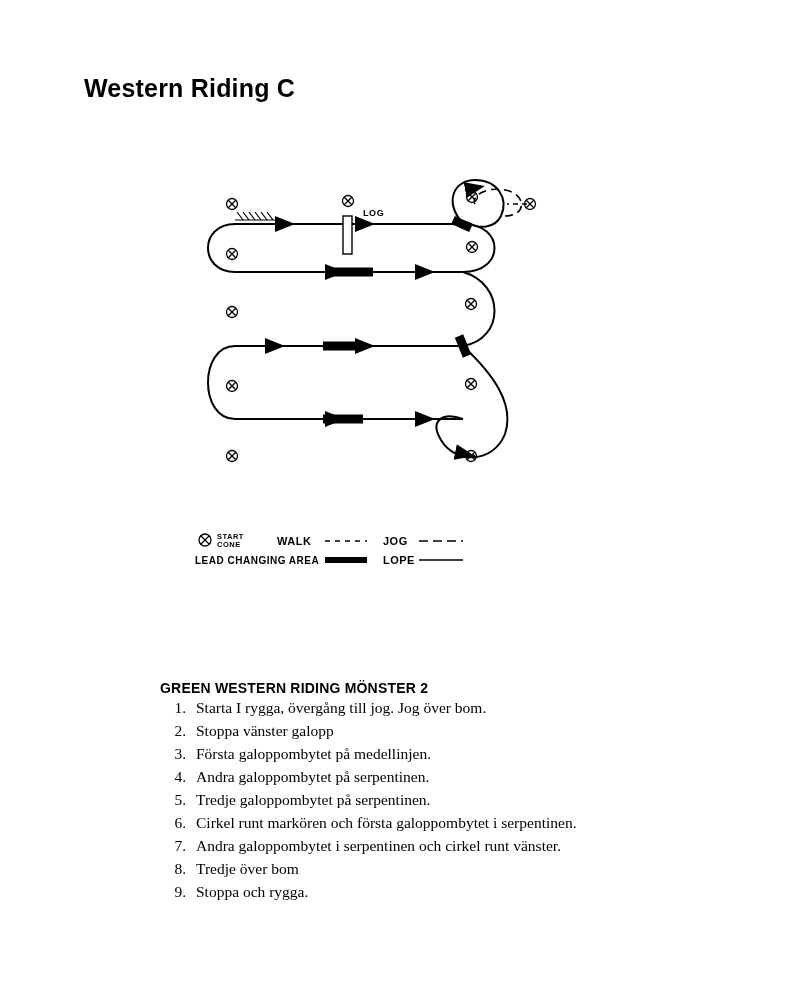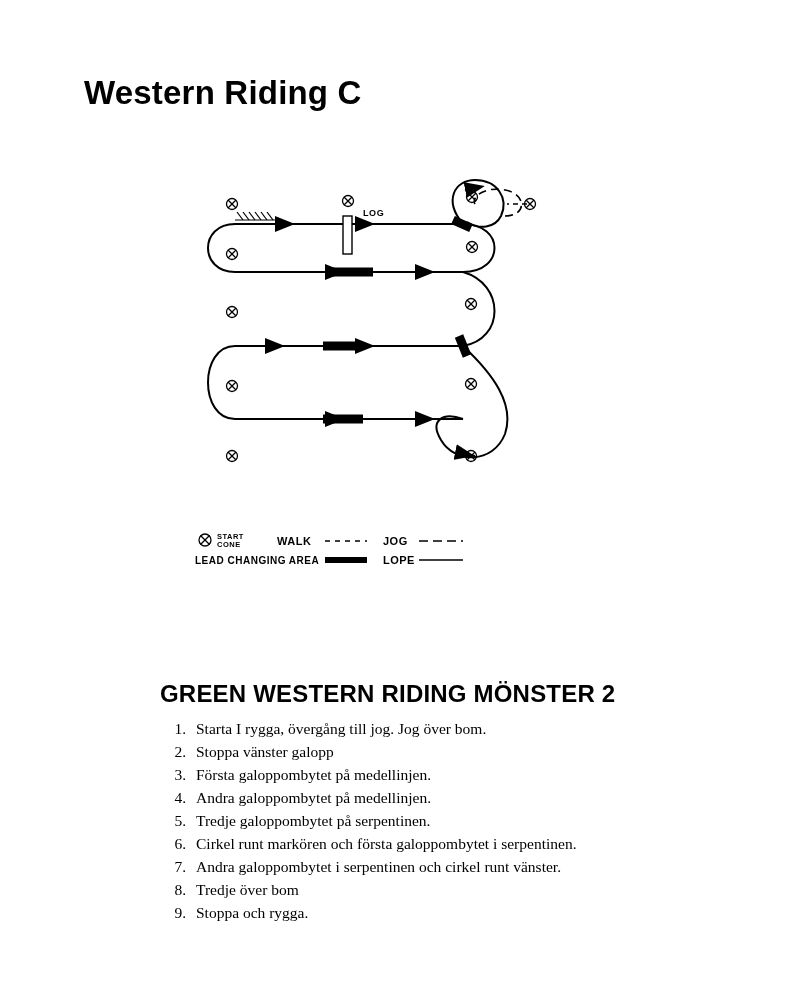--- a/index.html
+++ b/index.html
@@ -19,21 +19,21 @@
     position: absolute;
     top: 0; left: 0;
     width: 800px;
     height: 981px;
     background: #fff;
   }
   .doc-title {
     position: absolute;
     left: 84px;
     top: 74px;
-    font-size: 33px;
+    font-size: 25px;
     font-weight: bold;
     letter-spacing: 0.2px;
     font-family: "Liberation Sans", sans-serif;
   }
   .diagram-wrap {
     position: absolute;
     left: 175px;
     top: 164px;
     width: 400px;
     height: 340px;
@@ -45,24 +45,24 @@
     width: 320px;
     height: 60px;
   }
   .instructions {
     position: absolute;
     left: 160px;
     top: 680px;
     width: 520px;
   }
   .instr-title {
-    font-size: 24px;
-    font-weight: bold;
-    font-family: "Liberation Sans", sans-serif;
-    margin-bottom: 10px;
+    font-size: 14px;
+    font-weight: bold;
+    font-family: "Liberation Sans", sans-serif;
+    margin-bottom: 1px;
     letter-spacing: 0.2px;
   }
   ol.instr-list {
     margin: 0;
     padding: 0;
     list-style: none;
     font-family: "Liberation Serif", serif;
     font-size: 15.5px;
     line-height: 1.42;
   }
@@ -262,21 +262,21 @@
       <line x1="224" y1="32" x2="268" y2="32" stroke="#000" stroke-width="1.6"></line>
     </svg>
   </div>
 
   <div class="instructions">
     <div class="instr-title">GREEN WESTERN RIDING MÖNSTER 2</div>
     <ol class="instr-list">
       <li><span class="num">1.</span><span>Starta I rygga, övergång till jog. Jog över bom.</span></li>
       <li><span class="num">2.</span><span>Stoppa vänster galopp</span></li>
       <li><span class="num">3.</span><span>Första galoppombytet på medellinjen.</span></li>
-      <li><span class="num">4.</span><span>Andra galoppombytet på medellinjen.</span></li>
+      <li><span class="num">4.</span><span>Andra galoppombytet på serpentinen.</span></li>
       <li><span class="num">5.</span><span>Tredje galoppombytet på serpentinen.</span></li>
       <li><span class="num">6.</span><span>Cirkel runt markören och första galoppombytet i serpentinen.</span></li>
       <li><span class="num">7.</span><span>Andra galoppombytet i serpentinen och cirkel runt vänster.</span></li>
       <li><span class="num">8.</span><span>Tredje över bom</span></li>
       <li><span class="num">9.</span><span>Stoppa och rygga.</span></li>
     </ol>
   </div>
 
 </div>
 

